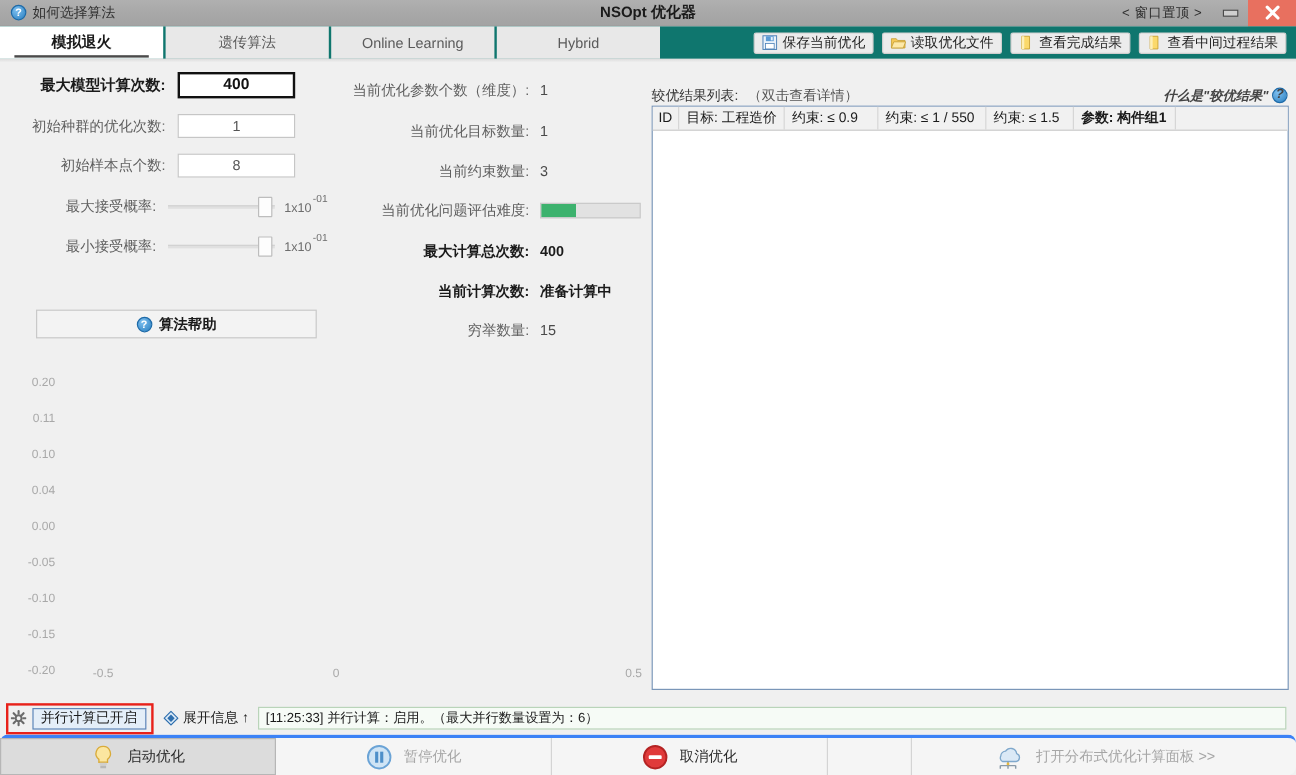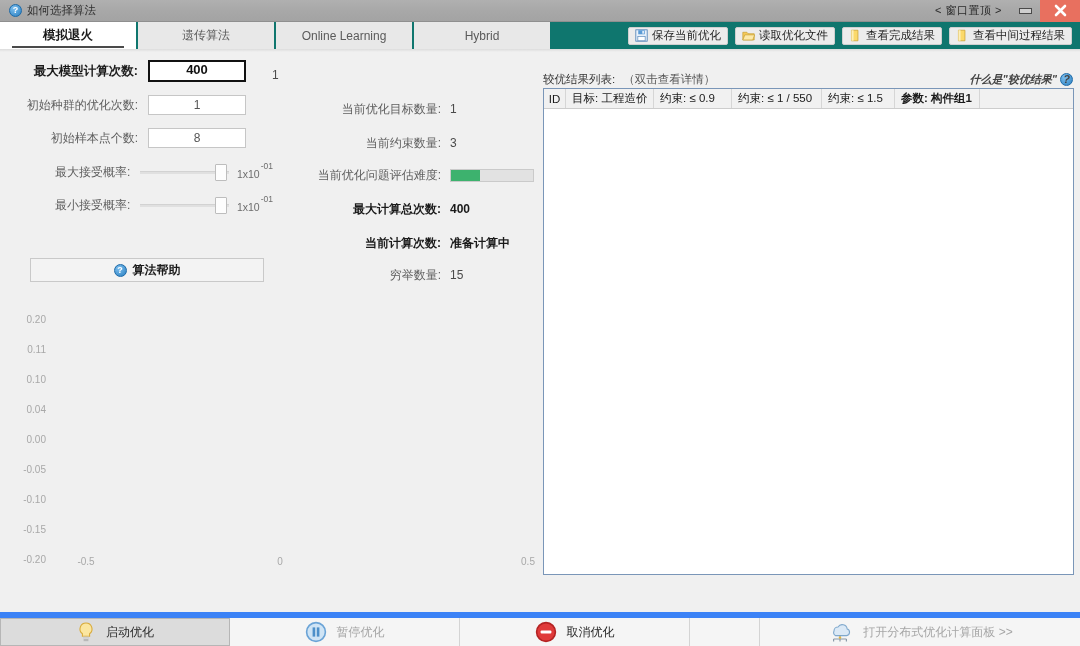--- a/index.html
+++ b/index.html
@@ -249,21 +249,21 @@
     margin-left: 8px; flex: 1; height: 19px; margin-right: 8px;
     background: #f6fbf6; border: 1px solid #b9d4b9;
     display: flex; align-items: center; padding: 0 5px;
     font-size: 11px; color: #1a1a1a; white-space: nowrap; overflow: hidden;
   }
 
   
   .actions {
     position: absolute; left: 0; top: 612px; width: 1080px; height: 34px;
     display: flex; align-items: stretch;
-    background: #f5f5f5; border-top: 6px solid #3b82f6;
+    background: #f5f5f5; border-top: 3px solid #3b82f6; border-radius: 7px;
   }
   .act {
     display: flex; align-items: center; justify-content: center; gap: 10px;
     border-right: 1px solid #d4d4d4;
     font-size: 12px; cursor: pointer;
   }
   .act .txt { color: #2a2a2a; }
   .act.disabled .txt { color: #a6a6a6; }
   .act.primary { background: #dcdcdc; border: 1px solid #b6b6b6; }
   .act.spacer { cursor: default; }
@@ -271,20 +271,21 @@
 </head>
 <body>
 
 <div id="app">
 
   <div class="titlebar">
     <div class="tb-help">
       <span class="qmark">?</span>
       <span class="tb-help-text">如何选择算法</span>
     </div>
+    <div class="tb-title">NSOpt 优化器</div>
     <div class="tb-right">
       <div class="tb-pin">&lt; 窗口置顶 &gt;</div>
       <div class="tb-min">
         <i></i>
       </div>
       <div class="tb-close">
         <svg width="15" height="15" viewBox="0 0 15 15">
           <path d="M3 3 L12 12 M12 3 L3 12" stroke="#ffffff" stroke-width="2.6" stroke-linecap="round" fill="none"></path>
         </svg>
       </div>
@@ -381,20 +382,21 @@
 
     <div class="helpbtn">
       <span class="qmark">?</span>
       <span>算法帮助</span>
     </div>
   </div>
 
   <div class="status">
 
     <div class="srow" style="top:13px;">
+      <div class="slabel">当前优化参数个数（维度）:</div>
       <div class="sdata">1</div>
     </div>
 
     <div class="srow" style="top:47px;">
       <div class="slabel">当前优化目标数量:</div>
       <div class="sdata">1</div>
     </div>
 
     <div class="srow" style="top:81px;">
       <div class="slabel">当前约束数量:</div>
@@ -468,20 +470,42 @@
     <div class="ytick" style="top:232px;">-0.15</div>
     <div class="ytick" style="top:262px;">-0.20</div>
 
     <div class="xtick" style="left:86px;">-0.5</div>
     <div class="xtick" style="left:280px;">0</div>
     <div class="xtick" style="left:528px;text-align:right;">0.5</div>
 
     <svg style="position:absolute;left:0;top:0;" width="540" height="288"></svg>
   </div>
 
+  <div class="logbar">
+    <div class="par-wrap" style="border-color: rgb(232, 33, 26);">
+      <svg class="ic" viewBox="0 0 16 16" style="width:15px;height:15px;">
+        <circle cx="8" cy="8" r="3" fill="none" stroke="#6a6a6a" stroke-width="2"></circle>
+        <g stroke="#6a6a6a" stroke-width="2.2" stroke-linecap="round">
+          <path d="M8 .8 V3.2 M8 12.8 V15.2 M.8 8 H3.2 M12.8 8 H15.2"></path>
+          <path d="M2.9 2.9 L4.6 4.6 M11.4 11.4 L13.1 13.1 M13.1 2.9 L11.4 4.6 M4.6 11.4 L2.9 13.1"></path>
+        </g>
+      </svg>
+      <div class="par-btn">并行计算已开启</div>
+    </div>
+
+    <div class="expand">
+      <svg class="ic" viewBox="0 0 16 16">
+        <path d="M8 1 L15 8 L8 15 L1 8 Z" fill="#dbeaf7" stroke="#2f6fae" stroke-width="1.2"></path>
+        <path d="M8 4.2 L11.8 8 L8 11.8 L4.2 8 Z" fill="#2f6fae"></path>
+      </svg>
+      <span>展开信息 ↑</span>
+    </div>
+
+    <div class="logtext">[11:25:33] 并行计算：启用。（最大并行数量设置为：6）</div>
+  </div>
 
   <div class="actions">
 
     <div class="act primary" style="width:230px;">
       <svg width="20" height="22" viewBox="0 0 20 22">
         <path d="M10 2 a6 6 0 0 1 3.6 10.8 v2.4 h-7.2 v-2.4 A6 6 0 0 1 10 2 Z" fill="#fbe6a0" stroke="#d9ab3a" stroke-width="1.1"></path>
         <rect x="7" y="15.6" width="6" height="2" fill="#cfcfcf"></rect>
         <rect x="7.6" y="18" width="4.8" height="2.2" fill="#b8b8b8"></rect>
       </svg>
       <span class="txt">启动优化</span>

